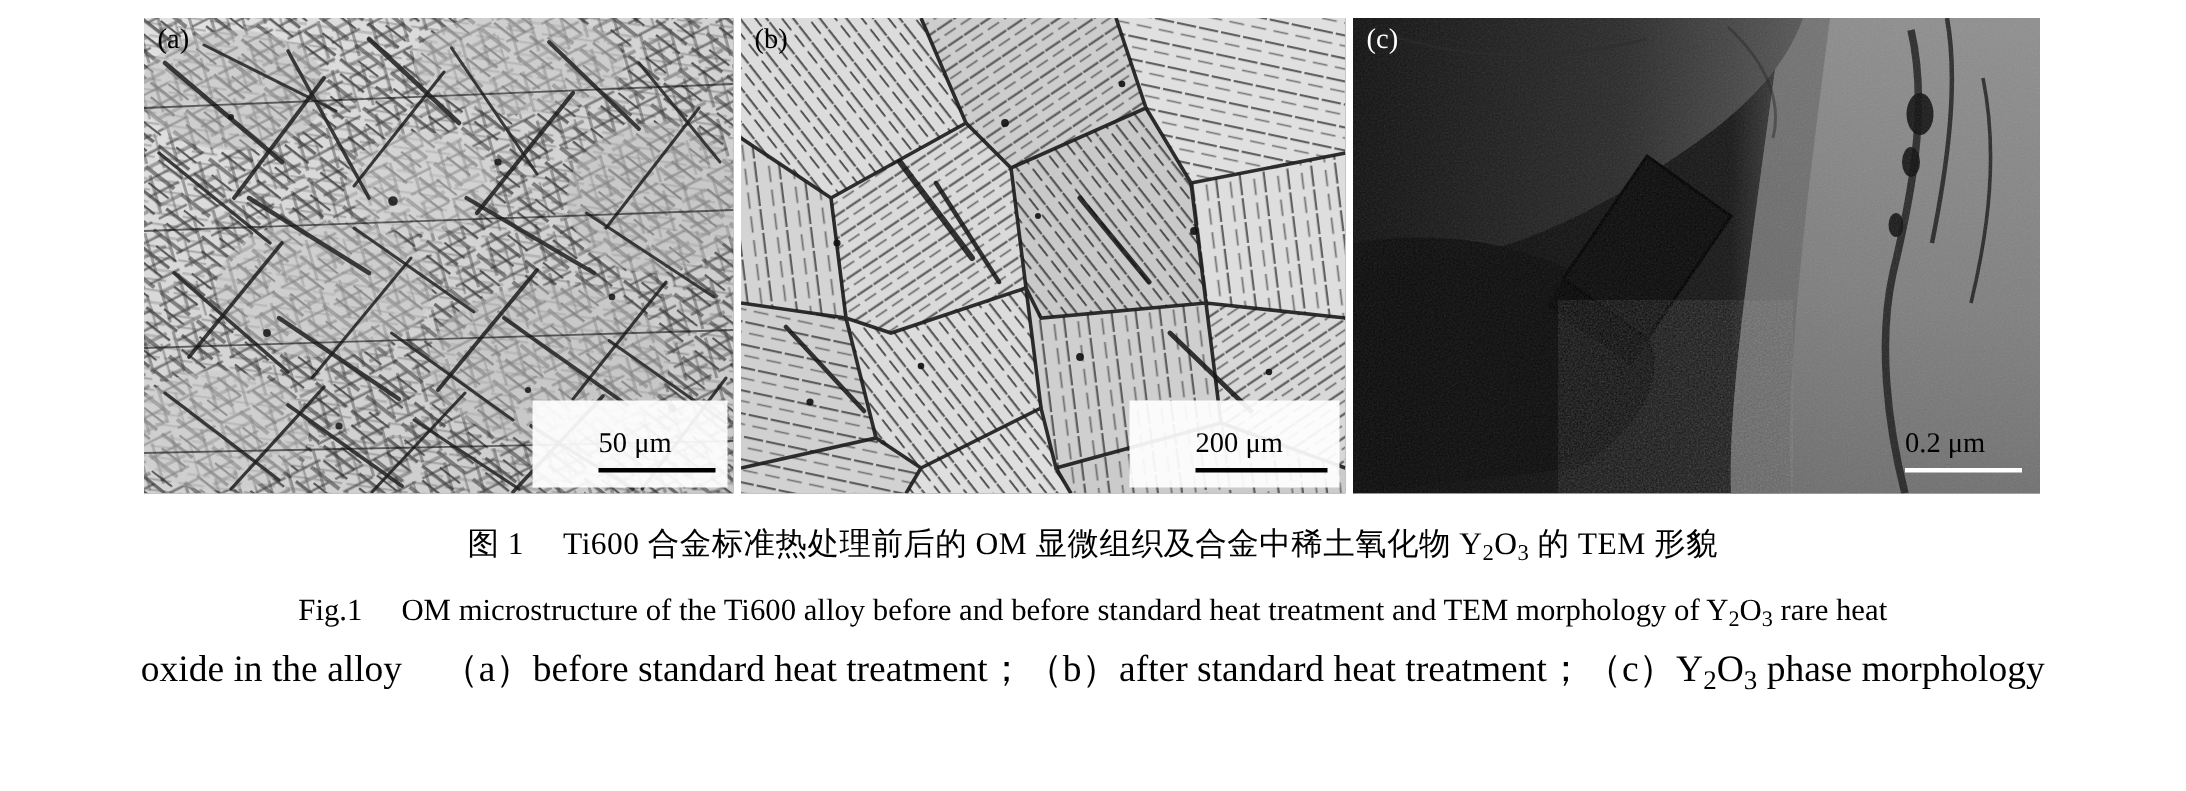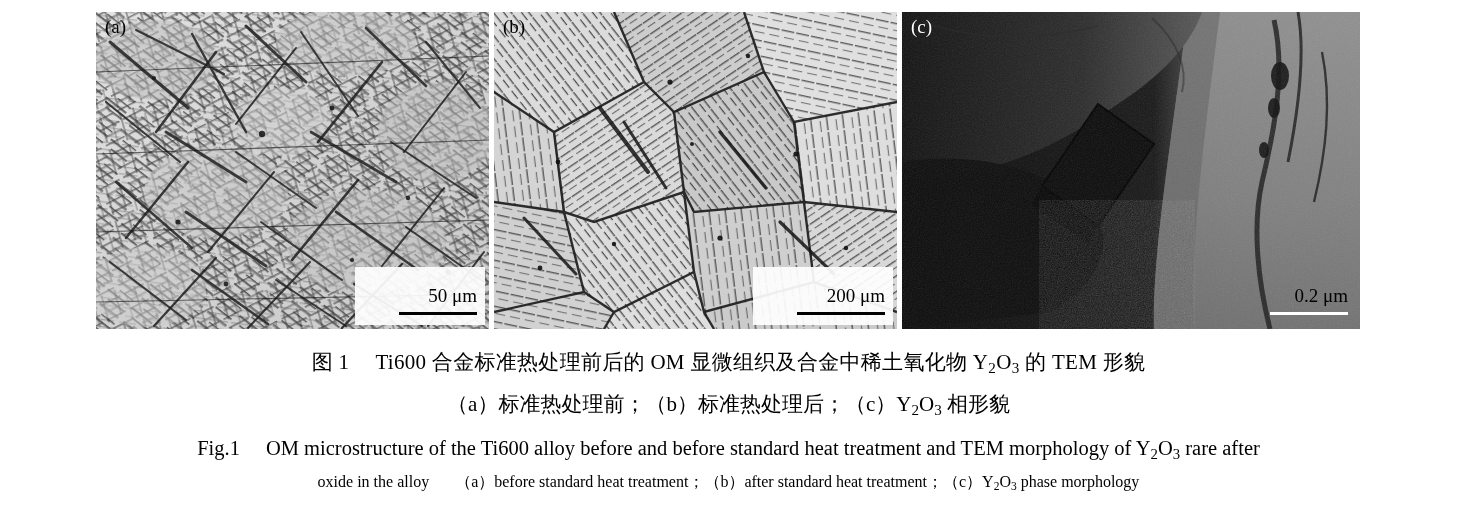--- a/index.html
+++ b/index.html
@@ -55,21 +55,21 @@
     inset: 0;
   }
   .micro svg { display: block; width: 100%; height: 100%; }
 
   
   .scalebar {
     position: absolute;
     right: 12px;
     bottom: 14px;
     z-index: 7;
-    text-align: right;
+    text-align: left;
     color: #000;
   }
   .scalebar .txt {
     font-family: "Liberation Serif", serif;
     font-size: 19px;
     line-height: 1.1;
     white-space: nowrap;
   }
   .scalebar .bar {
     height: 3px;
@@ -108,21 +108,21 @@
     font-size: 21px;
     margin-top: 13px;
   }
   .cap-en {
     font-size: 20.5px;
     margin-top: 15px;
     padding: 0 12px;
     line-height: 1.45;
   }
   .cap-en-2 {
-    font-size: 16px;
+    font-size: 25px;
     margin-top: 4px;
     padding: 0 12px;
     line-height: 1.45;
   }
   sub {
     font-size: 0.72em;
     vertical-align: -0.28em;
   }
   .sp-wide { display: inline-block; width: 26px; }
 </style>
@@ -504,26 +504,23 @@
     </div>
 
   </div>
 
   <div class="caption">
 
     <div class="cap-line cap-cn-1">
       <span>图 1</span><span class="sp-wide"></span><span>Ti600 合金标准热处理前后的 OM 显微组织及合金中稀土氧化物 Y</span><sub>2</sub><span>O</span><sub>3</sub><span> 的 TEM 形貌</span>
     </div>
 
-    <div class="cap-line cap-cn-2">
-      <span>（a）标准热处理前；</span><span>（b）标准热处理后；</span><span>（c）Y</span><sub>2</sub><span>O</span><sub>3</sub><span> 相形貌</span>
-    </div>
 
     <div class="cap-line cap-en">
-      <span>Fig.1</span><span class="sp-wide"></span><span>OM microstructure of the Ti600 alloy before and before standard heat treatment and TEM morphology of Y</span><sub>2</sub><span>O</span><sub>3</sub><span> rare after</span>
+      <span>Fig.1</span><span class="sp-wide"></span><span>OM microstructure of the Ti600 alloy before and before standard heat treatment and TEM morphology of Y</span><sub>2</sub><span>O</span><sub>3</sub><span> rare heat</span>
     </div>
 
     <div class="cap-line cap-en-2">
       <span>oxide in the alloy</span><span class="sp-wide"></span><span>（a）before standard heat treatment；</span><span>（b）after standard heat treatment；</span><span>（c）</span><span>Y</span><sub>2</sub><span>O</span><sub>3</sub><span> phase morphology</span>
     </div>
 
   </div>
 
 </div>
 

